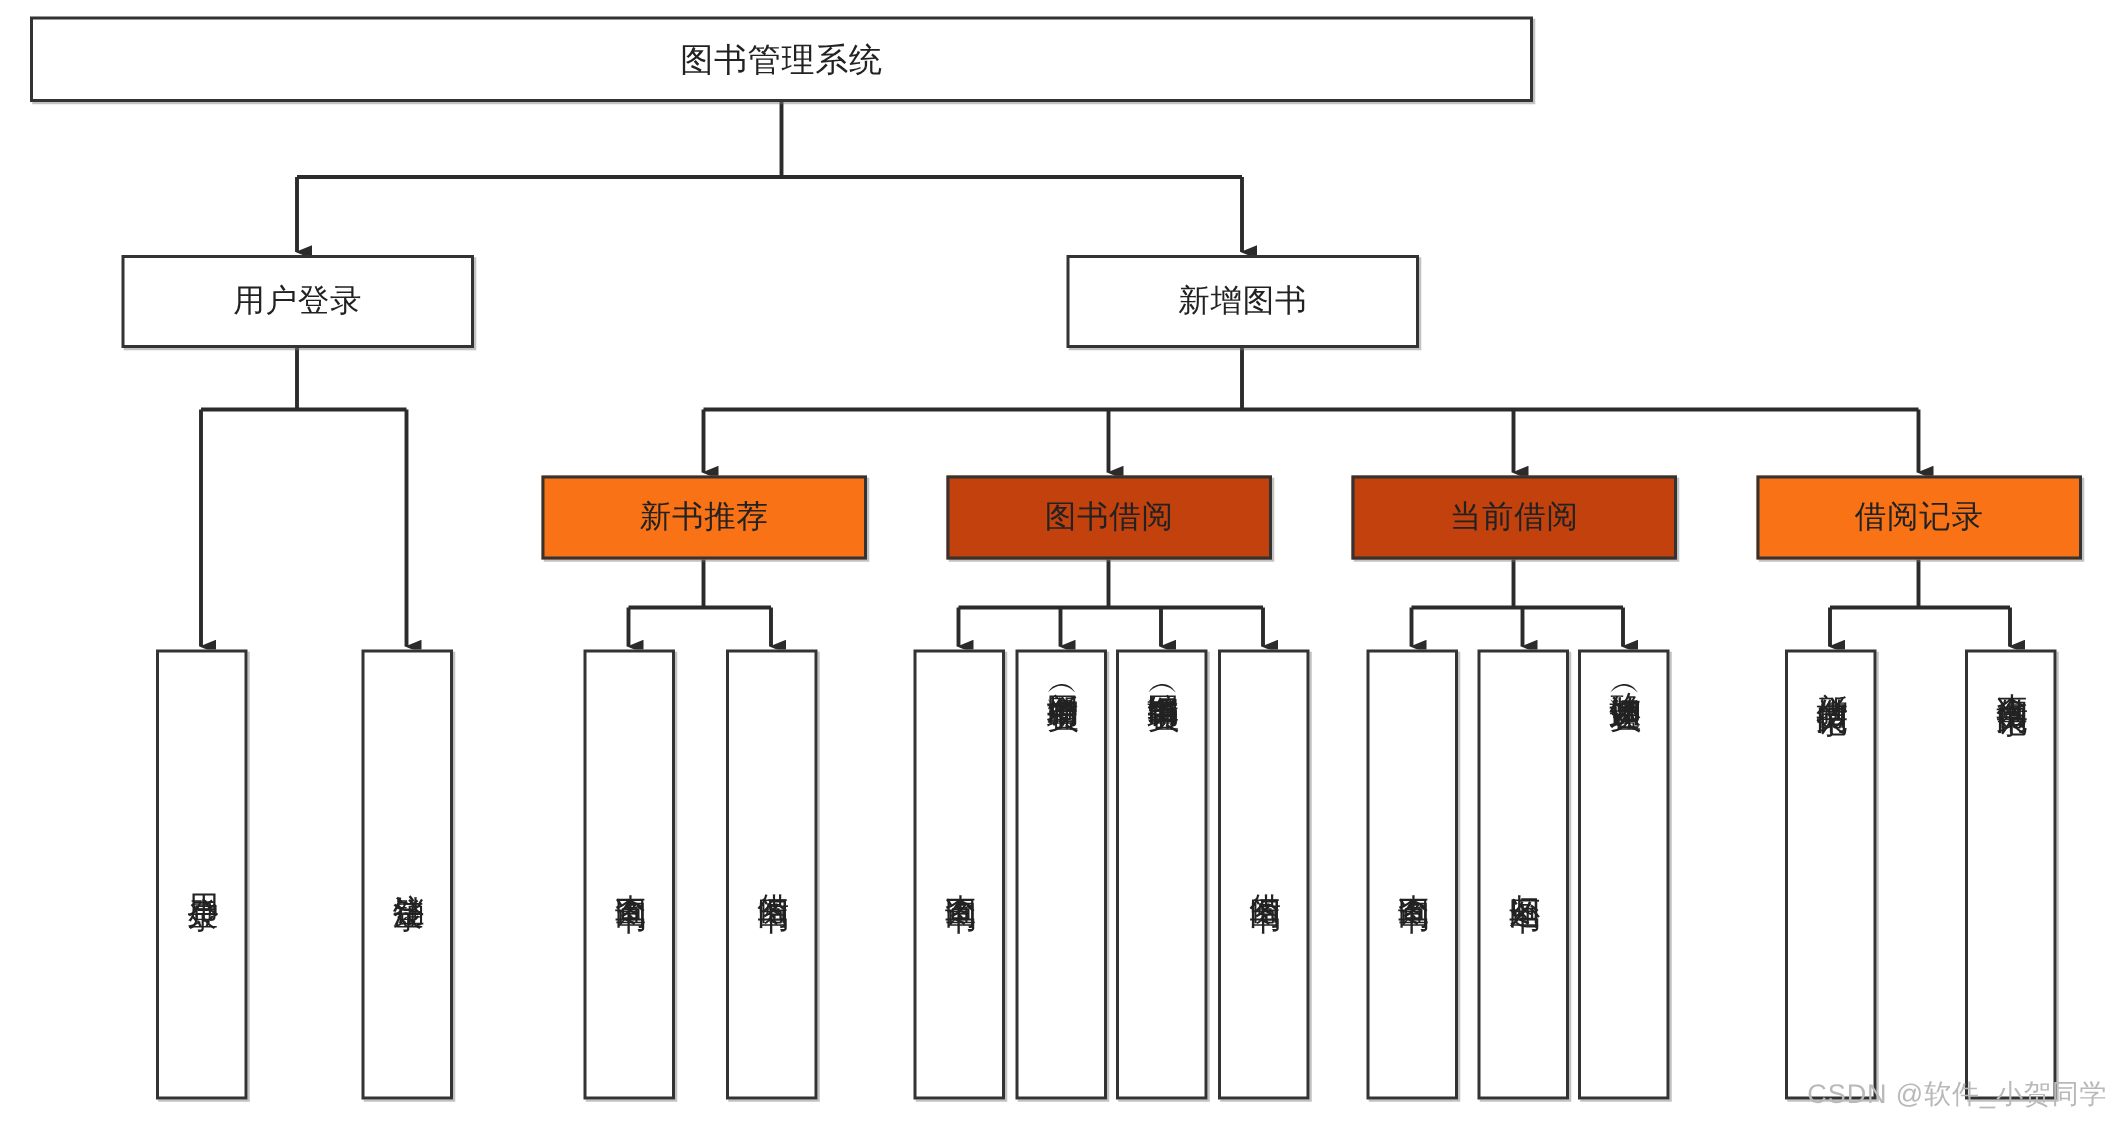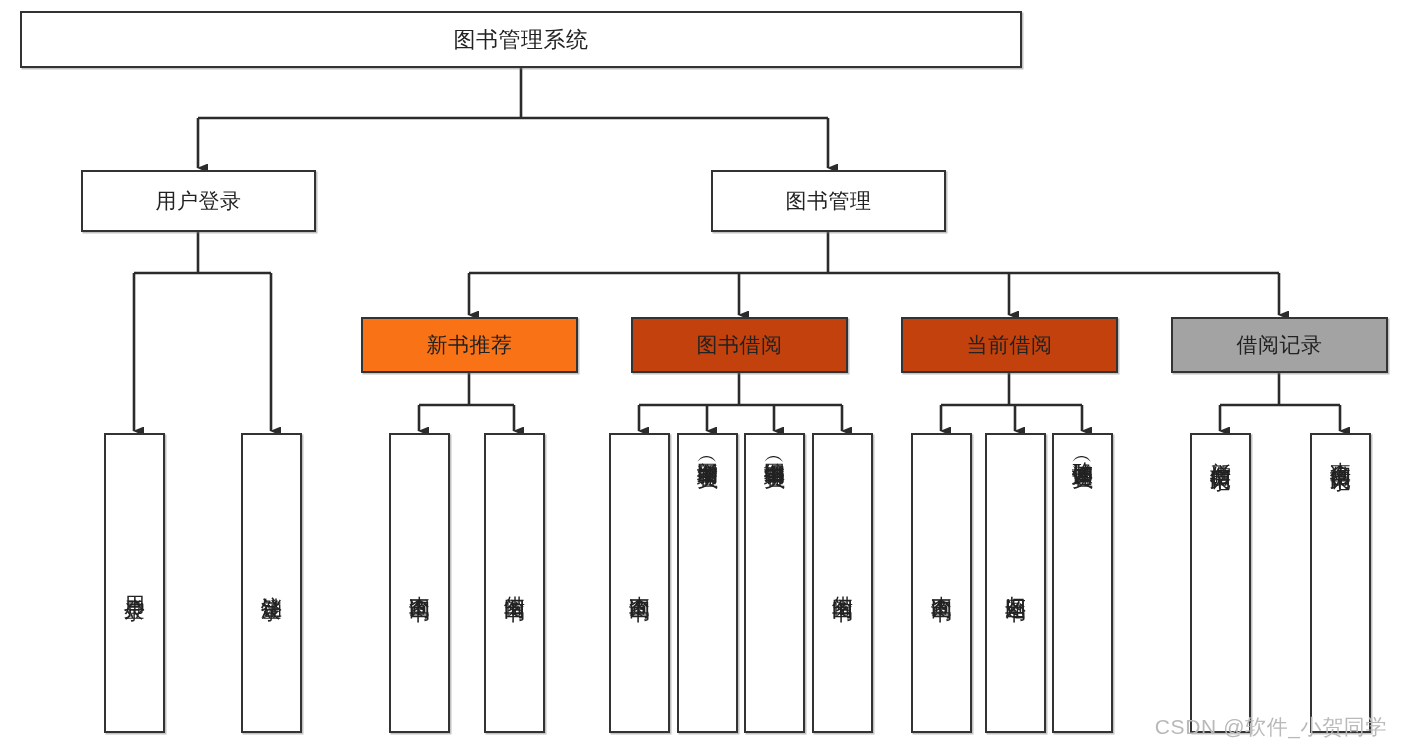--- a/index.html
+++ b/index.html
@@ -65,23 +65,23 @@
   }
   .node-vertical.tall-text .node-label {
     letter-spacing: 1px;
   }
   .node-vertical.mid-text {
     align-items: center;
     padding-top: 0;
   }
   #watermark {
     position: absolute;
-    right: 18px;
+    right: 0;
     bottom: 6px;
-    font-size: 21px;
+    font-size: 18px;
     color: #b9b9b9;
     letter-spacing: 0.6px;
     white-space: nowrap;
     pointer-events: none;
   }
 </style>
 </head>
 <body>
 
 <div id="diagram-root" style="background: rgb(255, 255, 255);">
@@ -130,32 +130,32 @@
   </svg>
 
   <div id="node-layer">
       <div class="node-box node-root node-horizontal" style="left: 20px; top: 11px; width: 1002px; height: 57px; border-color: rgb(51, 51, 51); background: rgb(255, 255, 255);">
         <span class="node-label" style="color: rgb(34, 34, 34);">图书管理系统</span>
       </div>
       <div class="node-box node-level2 node-horizontal" style="left: 81px; top: 170px; width: 235px; height: 62px; border-color: rgb(51, 51, 51); background: rgb(255, 255, 255);">
         <span class="node-label" style="color: rgb(34, 34, 34);">用户登录</span>
       </div>
       <div class="node-box node-level2 node-horizontal" style="left: 711px; top: 170px; width: 235px; height: 62px; border-color: rgb(51, 51, 51); background: rgb(255, 255, 255);">
-        <span class="node-label" style="color: rgb(34, 34, 34);">图书管理</span>
+        <span class="node-label" style="color: rgb(34, 34, 34);">新增图书</span>
       </div>
       <div class="node-box node-level3 node-horizontal" style="left: 361px; top: 317px; width: 217px; height: 56px; border-color: rgb(51, 51, 51); background: #f97316;">
         <span class="node-label" style="color: rgb(34, 34, 34);">新书推荐</span>
       </div>
       <div class="node-box node-level3 node-horizontal" style="left: 631px; top: 317px; width: 217px; height: 56px; border-color: rgb(51, 51, 51); background: #c2410c;">
         <span class="node-label" style="color: rgb(34, 34, 34);">图书借阅</span>
       </div>
       <div class="node-box node-level3 node-horizontal" style="left: 901px; top: 317px; width: 217px; height: 56px; border-color: rgb(51, 51, 51); background: #c2410c;">
         <span class="node-label" style="color: rgb(34, 34, 34);">当前借阅</span>
       </div>
-      <div class="node-box node-level3 node-horizontal" style="left: 1171px; top: 317px; width: 217px; height: 56px; border-color: rgb(51, 51, 51); background: #a3a3a3;">
+      <div class="node-box node-level3 node-horizontal" style="left: 1171px; top: 317px; width: 217px; height: 56px; border-color: rgb(51, 51, 51); background: #f97316;">
         <span class="node-label" style="color: rgb(34, 34, 34);">借阅记录</span>
       </div>
       <div class="node-box node-leaf node-vertical mid-text" style="left: 104px; top: 433px; width: 61px; height: 300px; border-color: rgb(51, 51, 51); background: rgb(255, 255, 255);">
         <span class="node-label" style="color: rgb(34, 34, 34);">用户登录</span>
       </div>
       <div class="node-box node-leaf node-vertical mid-text" style="left: 241px; top: 433px; width: 61px; height: 300px; border-color: rgb(51, 51, 51); background: rgb(255, 255, 255);">
         <span class="node-label" style="color: rgb(34, 34, 34);">注销登录</span>
       </div>
       <div class="node-box node-leaf node-vertical mid-text" style="left: 389px; top: 433px; width: 61px; height: 300px; border-color: rgb(51, 51, 51); background: rgb(255, 255, 255);">
         <span class="node-label" style="color: rgb(34, 34, 34);">查询图书</span>

